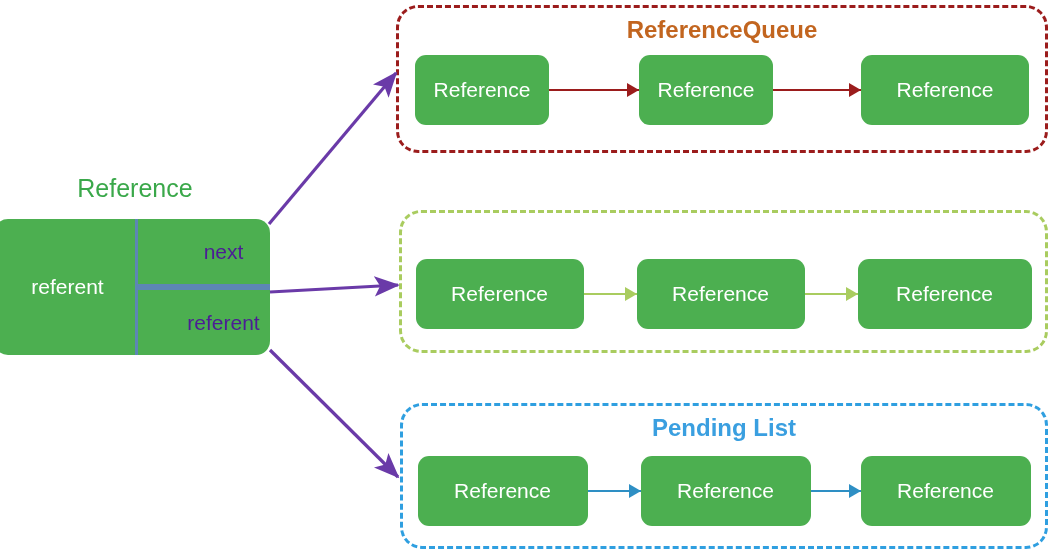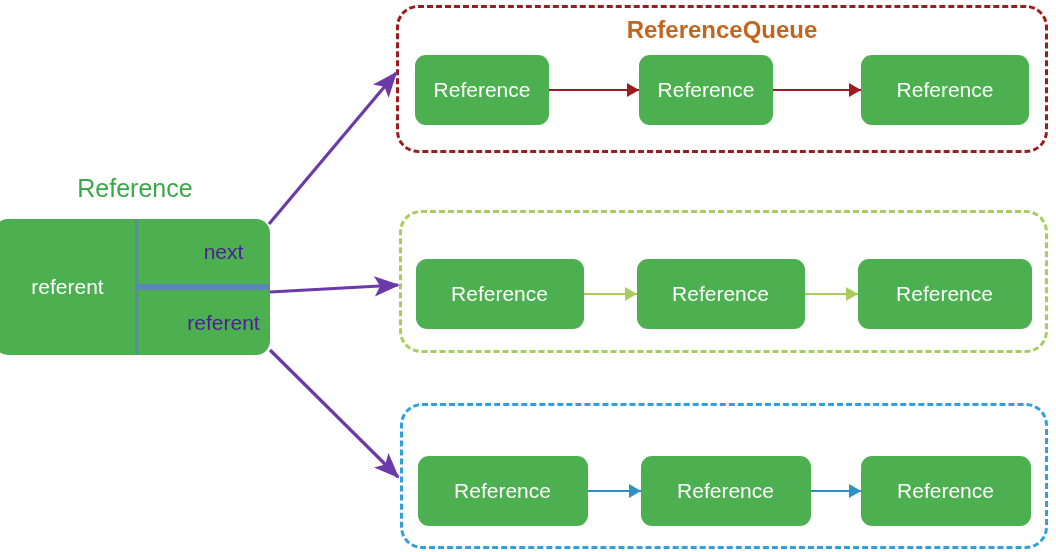--- a/index.html
+++ b/index.html
@@ -222,20 +222,21 @@
       <div class="node" style="width:168px">Reference</div>
       <div class="link" style="width:53px">
         <div class="shaft"></div>
         <div class="head"></div>
       </div>
       <div class="node" style="width:174px">Reference</div>
     </div>
   </div>
 
   <div class="panel" id="panel-pending">
+    <div class="panel-title">Pending List</div>
     <div class="node-row">
       <div class="node" style="width:170px">Reference</div>
       <div class="link" style="width:53px">
         <div class="shaft"></div>
         <div class="head"></div>
       </div>
       <div class="node" style="width:170px">Reference</div>
       <div class="link" style="width:50px">
         <div class="shaft"></div>
         <div class="head"></div>

